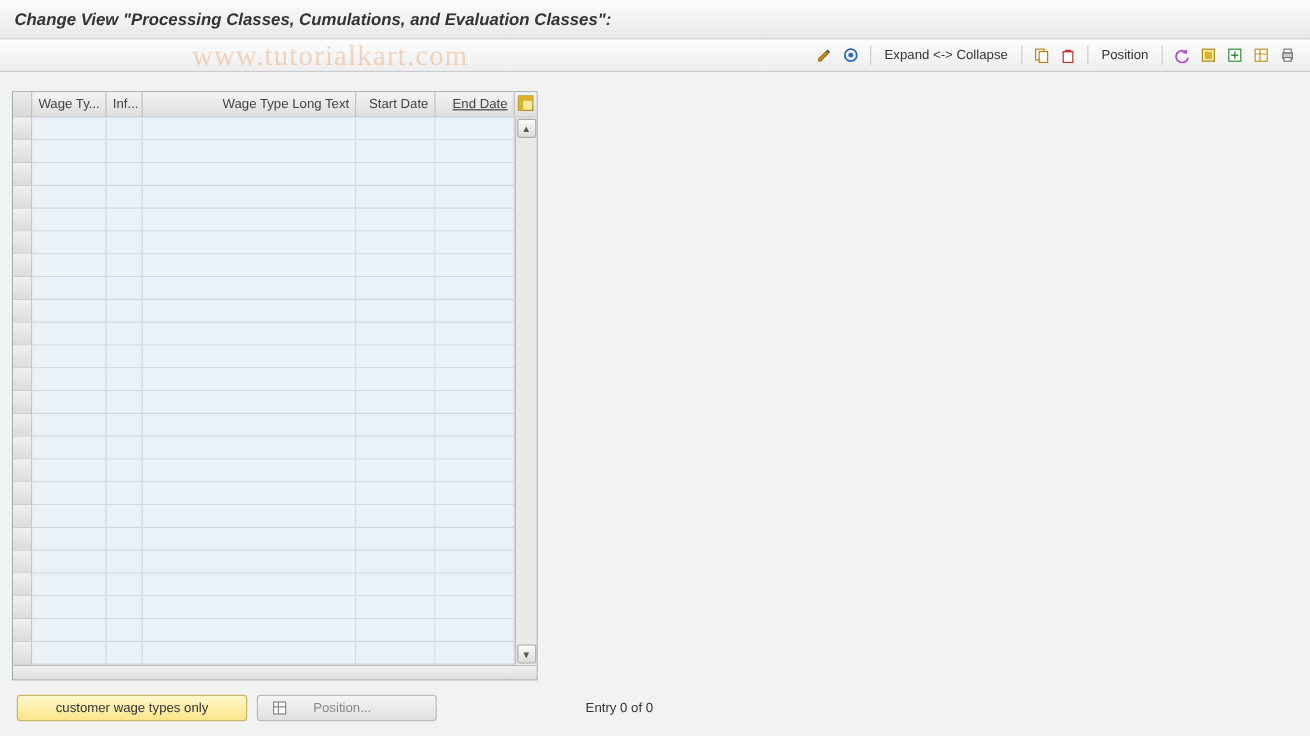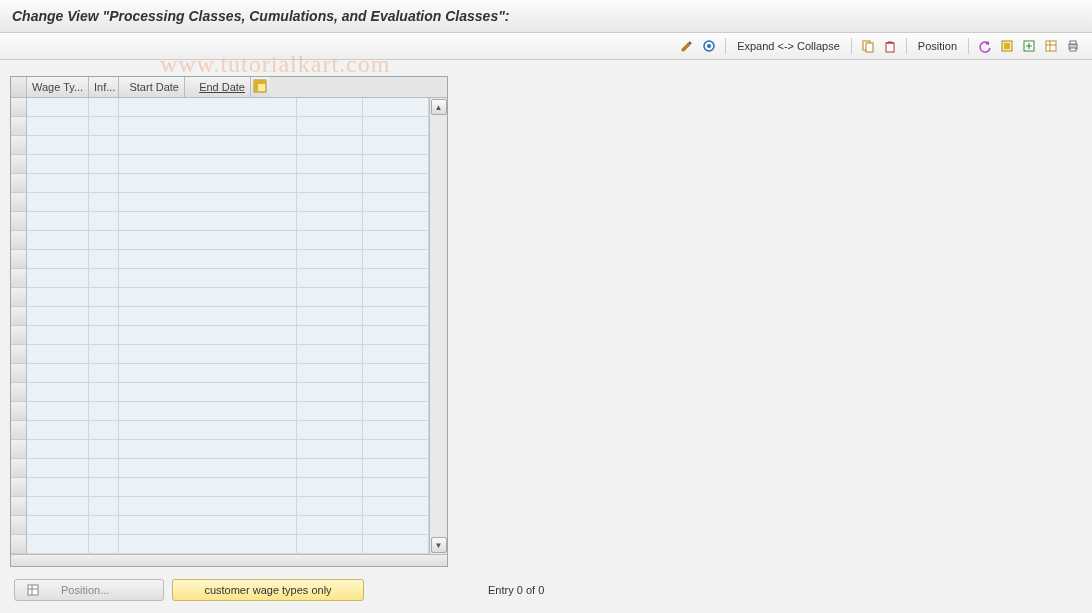--- a/index.html
+++ b/index.html
@@ -161,21 +161,21 @@
       border:1px solid #bbb;
       color:#888;
       min-width: 150px;
       justify-content:flex-start;
       gap:20px;
     }
     .btn-grey .small-icon { width:16px; display:inline-flex; align-items:center; justify-content:center; }
     .entries-text { margin-left: 116px; color:#333; }
     .watermark {
       position: absolute;
-      top: 51px;
+      top: 34px;
       left: 160px;
       font-size: 24px;
       font-family: Georgia, serif;
       color: rgba(230,120,40,0.28);
       letter-spacing: 1px;
       pointer-events: none;
     }
     svg { display:block; }
   </style>
 </head>
@@ -248,20 +248,21 @@
 </div>
 
 <div class="watermark">www.tutorialkart.com</div>
 
 <div class="content">
   <div class="table-wrapper">
     <div class="table-header">
       <div class="th th-rowsel"></div>
       <div class="th th-wt">Wage Ty...</div>
       <div class="th th-inf">Inf...</div>
+      <div class="th th-long">Wage Type Long Text</div>
       <div class="th th-start">Start Date</div>
       <div class="th th-end">End Date</div>
       <div class="th th-cfg">
         <svg width="14" height="14">
             <rect x="1" y="1" width="12" height="12" fill="#ffe9a3" stroke="#aa8a22"></rect>
             <rect x="1" y="1" width="4" height="12" fill="#d9b32b"></rect>
             <rect x="1" y="1" width="12" height="4" fill="#d9b32b"></rect>
           </svg>
       </div>
     </div>
@@ -464,24 +465,24 @@
         <div class="vscroll-btn">▲</div>
         <div class="vscroll-track"></div>
         <div class="vscroll-btn">▼</div>
       </div>
     </div>
     <div class="table-bottom-bar"></div>
   </div>
 </div>
 
 <div class="footer">
+  <div class="btn">customer wage types only</div>
   <div class="btn btn-grey">
     <span class="small-icon">
       <svg width="14" height="14">
           <rect x="2" y="2" width="10" height="10" fill="#fff" stroke="#888"></rect>
           <path d="M2 6 H12 M6 2 V12" stroke="#888"></path>
         </svg>
     </span>
     <span>Position...</span>
   </div>
-  <div class="btn">customer wage types only</div>
   <span class="entries-text">Entry 0 of 0</span>
 </div>
 
 </body></html>

